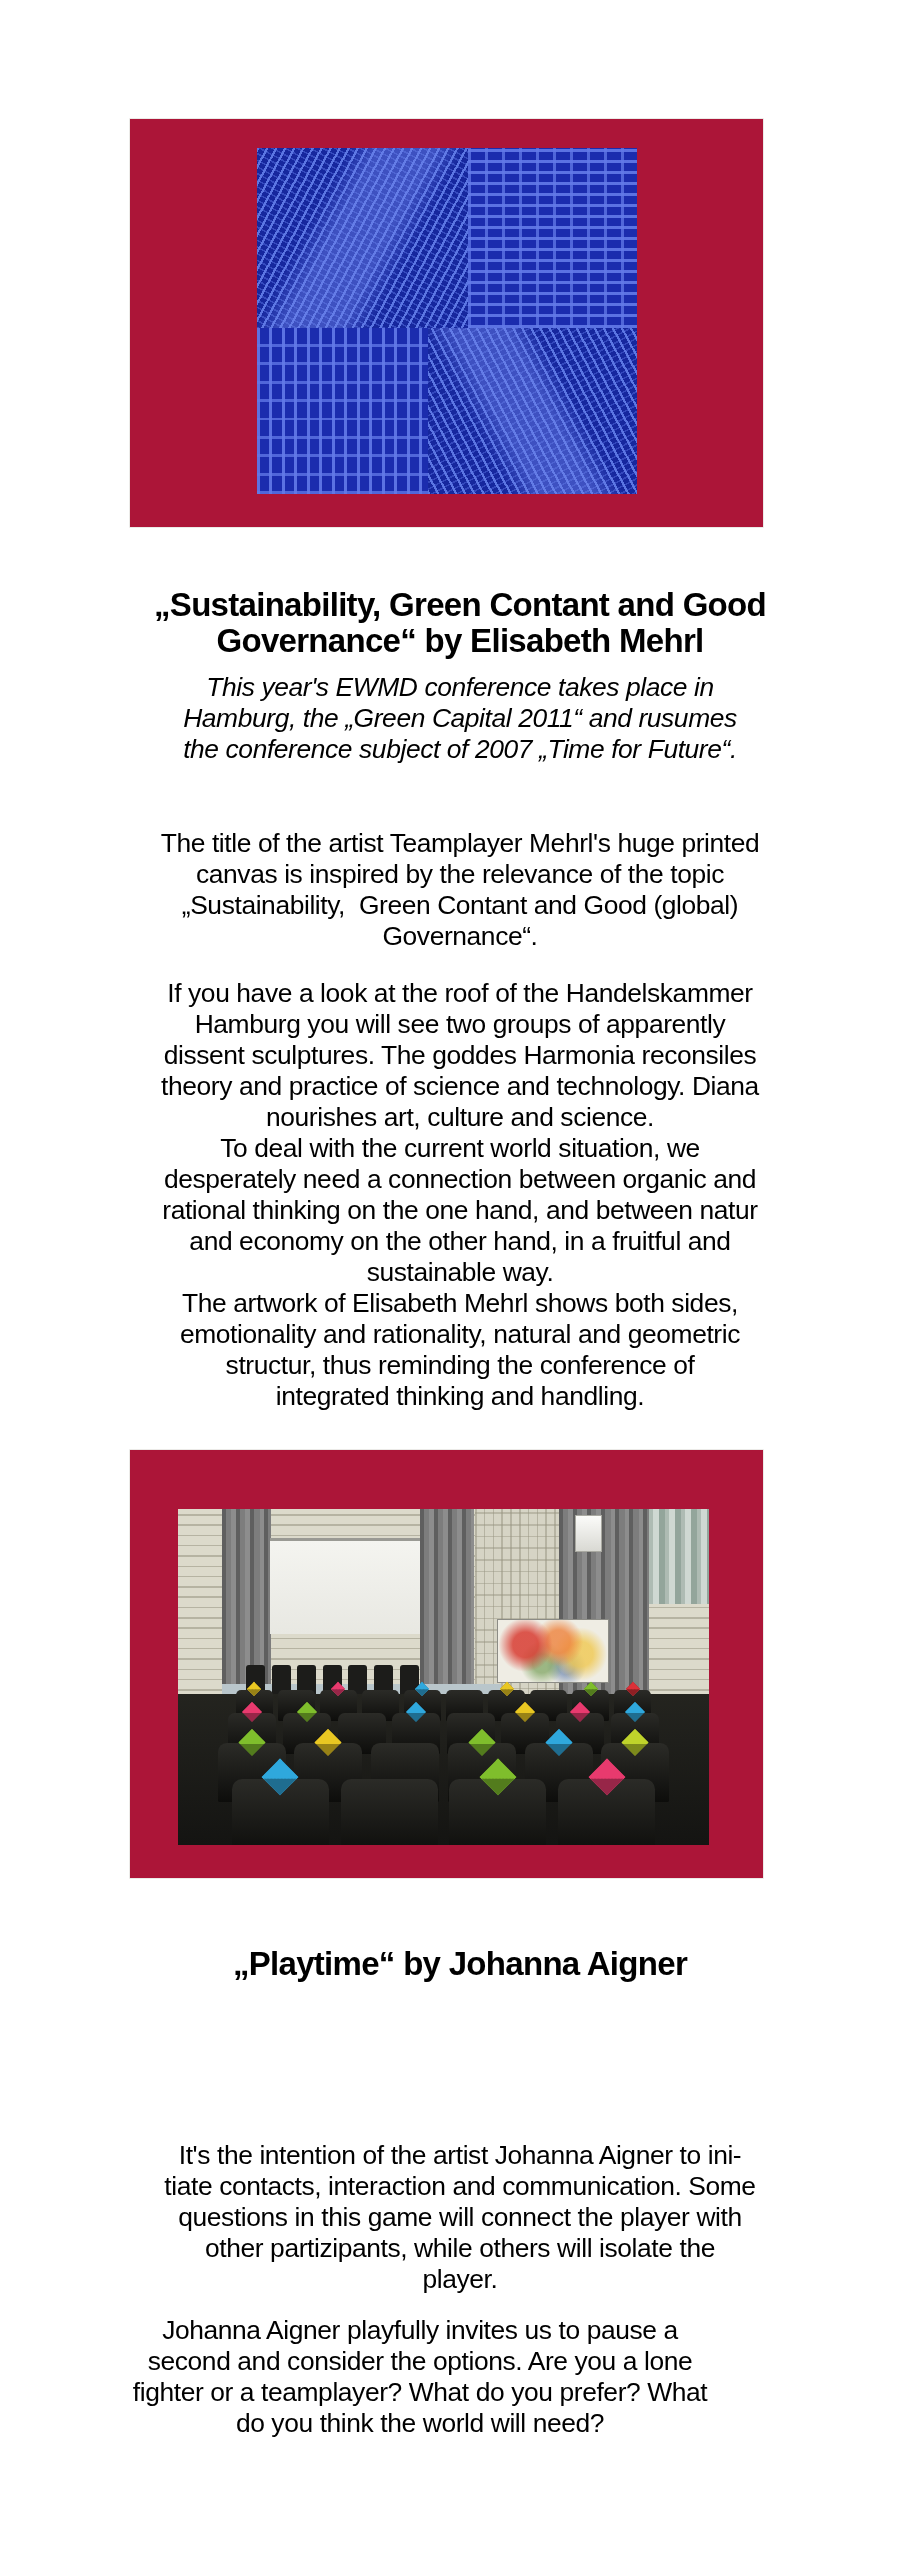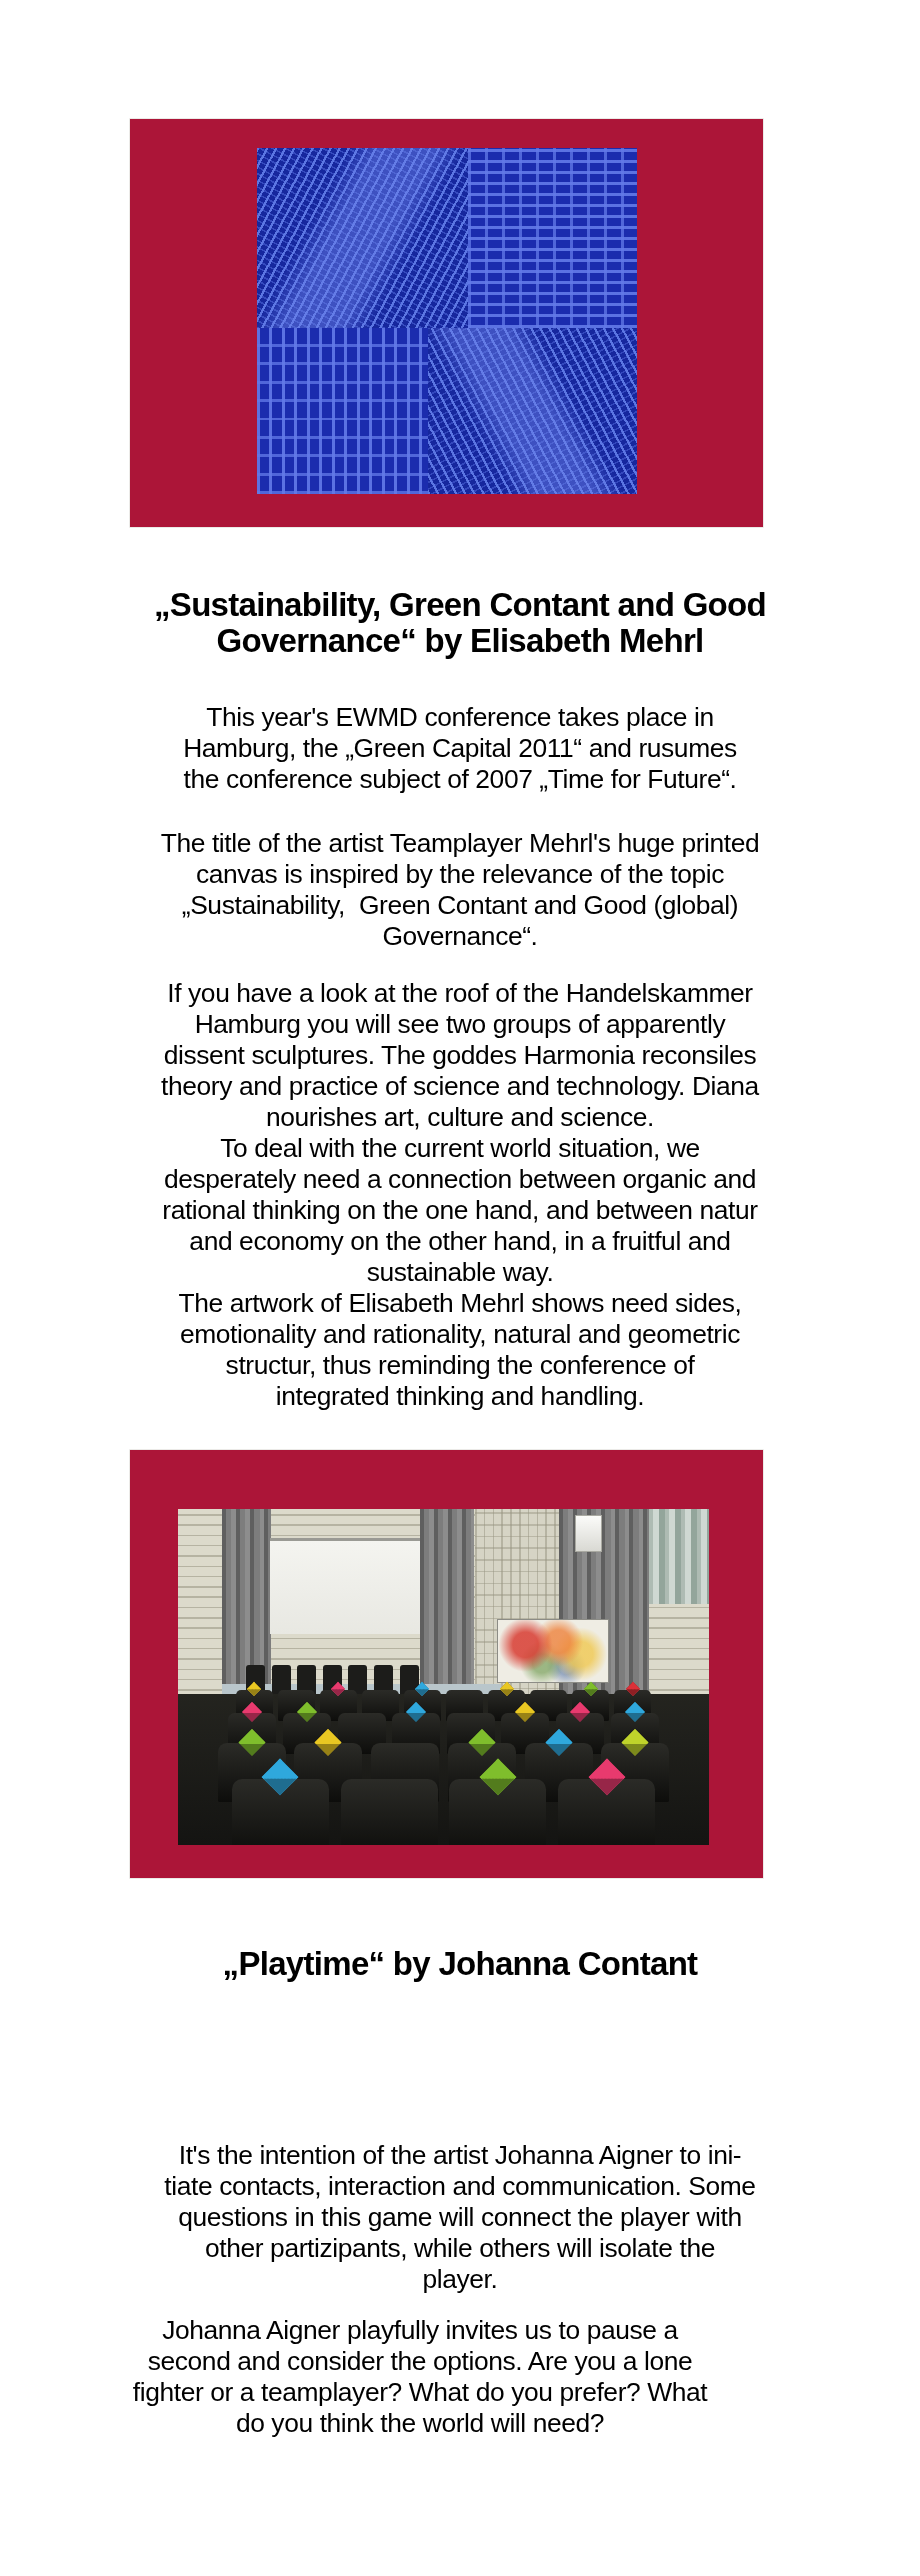--- a/index.html
+++ b/index.html
@@ -141,21 +141,21 @@
     box-sizing:border-box;padding:0 88px;
     text-align:center;white-space:pre-wrap;margin:0;
   }
   h1.tx,h2.tx{
     font-size:33px;font-weight:bold;line-height:36px;letter-spacing:-0.7px;
   }
   p.tx{
     font-size:26.4px;font-weight:normal;line-height:31px;letter-spacing:-0.4px;
   }
   .h-mehrl{top:587px;}
-  .p-m1{top:702px;}
+  .p-m1{top:672px;font-style:italic;}
   .p-m2{top:828px;}
   .p-m3{top:978px;}
   .p-m4{top:1288px;}
   .h-playtime{top:1946px;}
   .p-a1{top:2016px;}
   .p-a2{top:2134px;margin-top:6px;}
   .p-a3{top:2315px;padding-left:8px;}
 </style>
 </head>
 <body>
@@ -187,21 +187,21 @@
   <p class="tx p-m3">If you have a look at the roof of the Handelskammer
 Hamburg you will see two groups of apparently
 dissent sculptures. The goddes Harmonia reconsiles
 theory and practice of science and technology. Diana
 nourishes art, culture and science.
 To deal with the current world situation, we
 desperately need a connection between organic and
 rational thinking on the one hand, and between natur
 and economy on the other hand, in a fruitful and
 sustainable way.</p>
-  <p class="tx p-m4">The artwork of Elisabeth Mehrl shows need sides,
+  <p class="tx p-m4">The artwork of Elisabeth Mehrl shows both sides,
 emotionality and rationality, natural and geometric
 structur, thus reminding the conference of
 integrated thinking and handling.</p>
 
   <div class="red-box box2">
     <div class="photo" title="conference-hall-with-origami-fortune-tellers-on-black-chairs">
       <div class="wall"></div>
       <div class="curtain c-left"></div>
       <div class="screen"></div>
       <div class="curtain c-mid"></div>
@@ -295,21 +295,21 @@
               <div class="origami" style="background: linear-gradient(135deg, rgb(127, 190, 44) 55%, rgba(0, 0, 0, 0.35) 55%), rgb(127, 190, 44);"></div>
             </div>
             <div class="chair">
               <div class="origami" style="background: linear-gradient(135deg, rgb(232, 58, 110) 55%, rgba(0, 0, 0, 0.35) 55%), rgb(232, 58, 110);"></div>
             </div>
           </div>
         </div>
     </div>
   </div>
 
-  <h2 class="tx h-playtime">„Playtime“ by Johanna Contant</h2>
+  <h2 class="tx h-playtime">„Playtime“ by Johanna Aigner</h2>
   <p class="tx p-a2">It's the intention of the artist Johanna Aigner to ini-
 tiate contacts, interaction and communication. Some
 questions in this game will connect the player with
 other partizipants, while others will isolate the
 player.</p>
   <p class="tx p-a3">Johanna Aigner playfully invites us to pause a
 second and consider the options. Are you a lone
 fighter or a teamplayer? What do you prefer? What
 do you think the world will need?</p>
 

